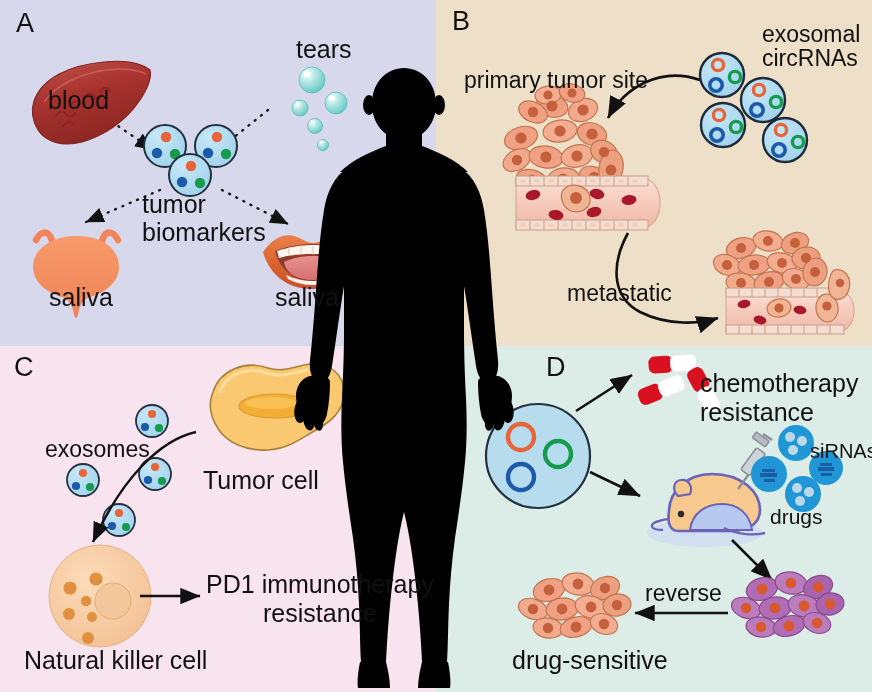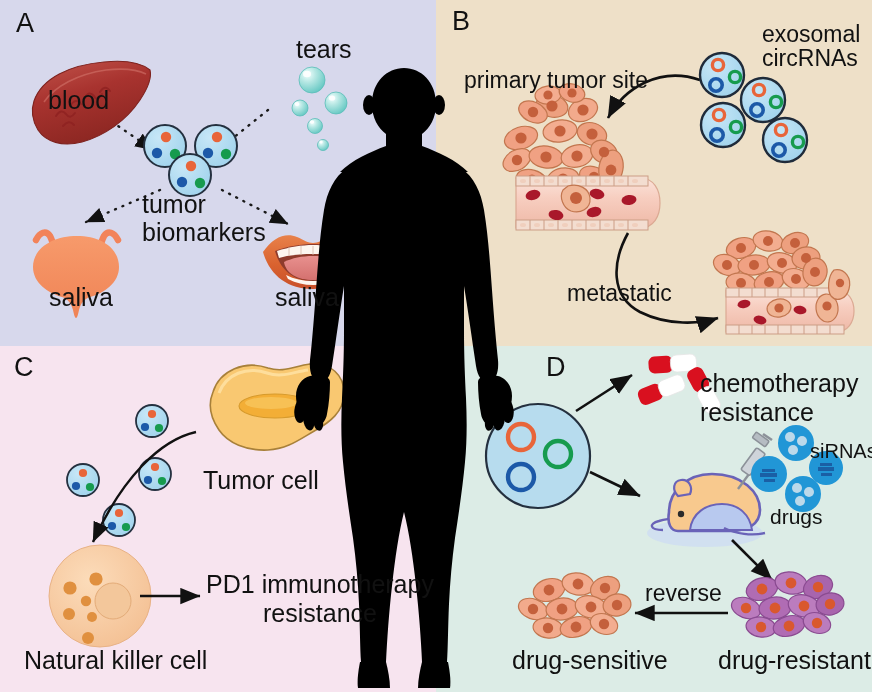--- a/index.html
+++ b/index.html
@@ -673,30 +673,30 @@
     <div>biomarkers</div>
   </div>
 
   <div class="txt" id="lbl-exocirc">
     <div>exosomal</div>
     <div>circRNAs</div>
   </div>
   <div class="txt" id="lbl-primary">primary tumor site</div>
   <div class="txt" id="lbl-metastatic">metastatic</div>
 
+  <div class="txt" id="lbl-exosomes">exosomes</div>
   <div class="txt" id="lbl-tumorcell">Tumor cell</div>
   <div class="txt" id="lbl-nk">Natural killer cell</div>
   <div class="txt" id="lbl-pd1">
     <div>PD1 immunotherapy</div>
     <div>resistance</div>
   </div>
 
   <div class="txt" id="lbl-chemo">
     <div>chemotherapy</div>
     <div>resistance</div>
   </div>
   <div class="txt" id="lbl-sirnas">siRNAs</div>
   <div class="txt" id="lbl-drugs">drugs</div>
   <div class="txt" id="lbl-reverse">reverse</div>
   <div class="txt" id="lbl-drugsens">drug-sensitive</div>
-  <div class="txt" id="lbl-drugres">drug-resistant</div>
 
 </div>
 
 </body></html>

